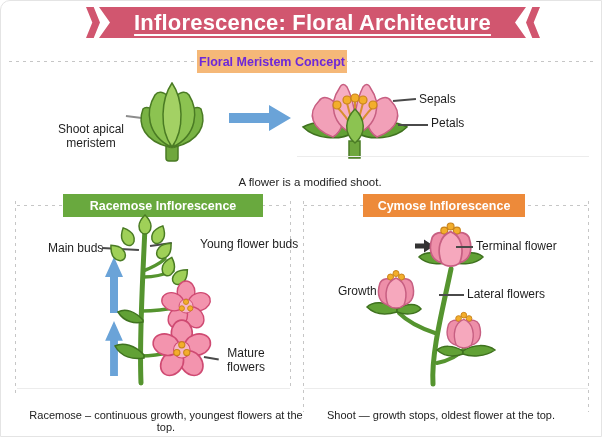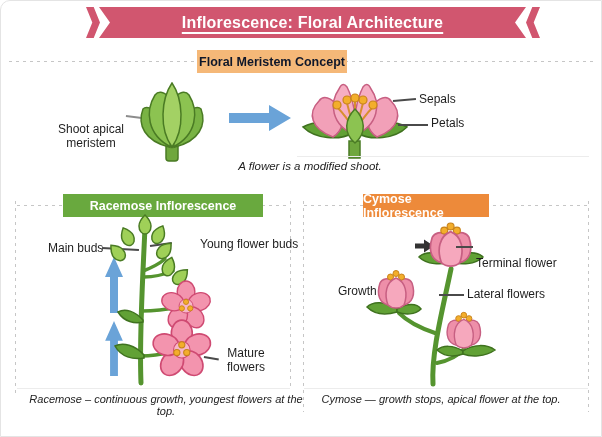--- a/index.html
+++ b/index.html
@@ -7,47 +7,47 @@
   .page { position:relative; width:602px; height:437px; background:#ffffff; overflow:hidden;
           border:1px solid #e4e4e4; border-radius:10px 0 0 0; }
 
   
   .banner { position:absolute; left:98px; top:6px; width:427px; height:31px; background:#d1566f;
             display:flex; align-items:center; justify-content:center;
             clip-path:polygon(0 0,100% 0,calc(100% - 11px) 50%,100% 100%,0 100%,11px 50%); }
   .banner-tail { position:absolute; top:6px; width:14px; height:31px; background:#d1566f; }
   .banner-tail.left  { left:85px;  clip-path:polygon(0 0,55% 0,100% 50%,55% 100%,0 100%,45% 50%); }
   .banner-tail.right { left:525px; clip-path:polygon(100% 0,45% 0,0 50%,45% 100%,100% 100%,55% 50%); }
-  .banner-text { color:#fff; font-size:16px; font-weight:bold; letter-spacing:.2px;
+  .banner-text { color:#fff; font-size:22px; font-weight:bold; letter-spacing:.2px;
                  text-decoration:underline; text-underline-offset:4px; text-decoration-thickness:2px; }
 
   
   .ribbon { position:absolute; display:flex; align-items:center; justify-content:center;
             font-weight:bold; font-size:12.5px; height:23px; }
   .ribbon:before, .ribbon:after { content:""; position:absolute; top:3px; height:17px; width:10px; z-index:-1; }
   .ribbon:before { left:-8px;  clip-path:polygon(0 0,100% 0,100% 100%,0 100%,45% 50%); }
   .ribbon:after  { right:-8px; clip-path:polygon(0 0,100% 0,55% 50%,100% 100%,0 100%); }
-  .ribbon.peach  { background:#f5b878; color:#0f172a; }
+  .ribbon.peach  { background:#f5b878; color:#6d28d9; }
   .ribbon.peach:before,  .ribbon.peach:after  { background:#dd9a55; }
   .ribbon.green  { background:#69a93e; color:#fff; }
   .ribbon.green:before,  .ribbon.green:after  { background:#51862c; }
   .ribbon.orange { background:#ed8a3a; color:#fff; }
   .ribbon.orange:before, .ribbon.orange:after { background:#c96f24; }
 
   
   .dot-h { position:absolute; height:1px;
            background-image:repeating-linear-gradient(to right,#c6c6c6 0 3px,transparent 3px 7px); }
   .dot-v { position:absolute; width:1px;
            background-image:repeating-linear-gradient(to bottom,#c6c6c6 0 3px,transparent 3px 7px); }
   .hair  { position:absolute; height:1px; background:#ececec; }
 
   
   .lbl { position:absolute; font-size:12px; color:#1e1e1e; line-height:14px; white-space:nowrap; }
   .lbl.wrap { white-space:normal; text-align:center; }
-  .cap { position:absolute; font-size:11px; font-style:italic; color:#222; text-align:center; }
+  .cap { position:absolute; font-size:11px; color:#222; text-align:center;margin-top:16px; }
   .cap.big { font-size:11.5px; }
   .ptr { position:absolute; height:1.5px; background:#4a4a4a; transform-origin:left center; }
   .ptr.gray { background:#8c8c8c; }
 
   .abs { position:absolute; }
   svg { display:block; overflow:visible; }
 </style>
 </head>
 <body>
 
@@ -182,21 +182,21 @@
     <use href="#starflower" transform="translate(59,65) scale(0.93)"></use>
     <use href="#starflower" transform="translate(50,104) scale(1.1)"></use>
   </svg>
 
   <div class="lbl wrap" style="left:218px; top:345px; width:54px;">Mature flowers</div>
   <div class="ptr" style="left:203px; top:355px; width:15px; transform:rotate(10deg);"></div>
 
   <div class="hair" style="left:16px; top:387px; width:273px;"></div>
   <div class="cap" style="left:24px; top:392px; width:282px;">Racemose – continuous growth, youngest flowers at the top.</div>
 
-  <div class="ribbon orange" style="left:362px; top:193px; width:126px;">
+  <div class="ribbon orange" style="left:362px; top:193px; width:162px;">
     <span>Cymose Inflorescence</span>
   </div>
 
   <div class="lbl" style="left:337px; top:237px;margin-top:46px;">Growth stops</div>
   <svg class="abs" style="left:414px; top:238px;" width="19" height="14" viewBox="0 0 19 14">
     <polygon points="0,4.5 9,4.5 9,0.5 19,7 9,13.5 9,9.5 0,9.5" fill="#333"></polygon>
   </svg>
 
   <svg class="abs" style="left:360px; top:212px;" width="170" height="175" viewBox="0 0 170 175">
     <defs>
@@ -226,20 +226,20 @@
 
     <path d="M102,138 C92,132 82,132 76,137 C84,144 94,144 102,141 Z" fill="#61a135" stroke="#3f721f" stroke-width="1.5"></path>
     <path d="M102,138 C112,131 126,131 134,137 C124,144 110,144 102,141 Z" fill="#61a135" stroke="#3f721f" stroke-width="1.5"></path>
 
     <use href="#budflower" transform="translate(62,6) scale(1.15)"></use>
     <use href="#budflower" transform="translate(11,54)"></use>
     <use href="#budflower" transform="translate(80,96) scale(0.95)"></use>
   </svg>
 
   <div class="ptr" style="left:455px; top:245px; width:17px;"></div>
-  <div class="lbl" style="left:475px; top:255px;text-align:right;">Terminal flower</div>
+  <div class="lbl" style="left:475px; top:238px;text-align:right;">Terminal flower</div>
   <div class="ptr" style="left:438px; top:293px; width:25px;"></div>
   <div class="lbl" style="left:466px; top:286px;">Lateral flowers</div>
 
   <div class="hair" style="left:303px; top:387px; width:284px;"></div>
-  <div class="cap" style="left:315px; top:392px; width:250px;">Cymose — growth stops, apical flower at the top.</div>
+  <div class="cap" style="left:315px; top:392px; width:250px;">Shoot — growth stops, oldest flower at the top.</div>
 
 </div>
 
 </body></html>

